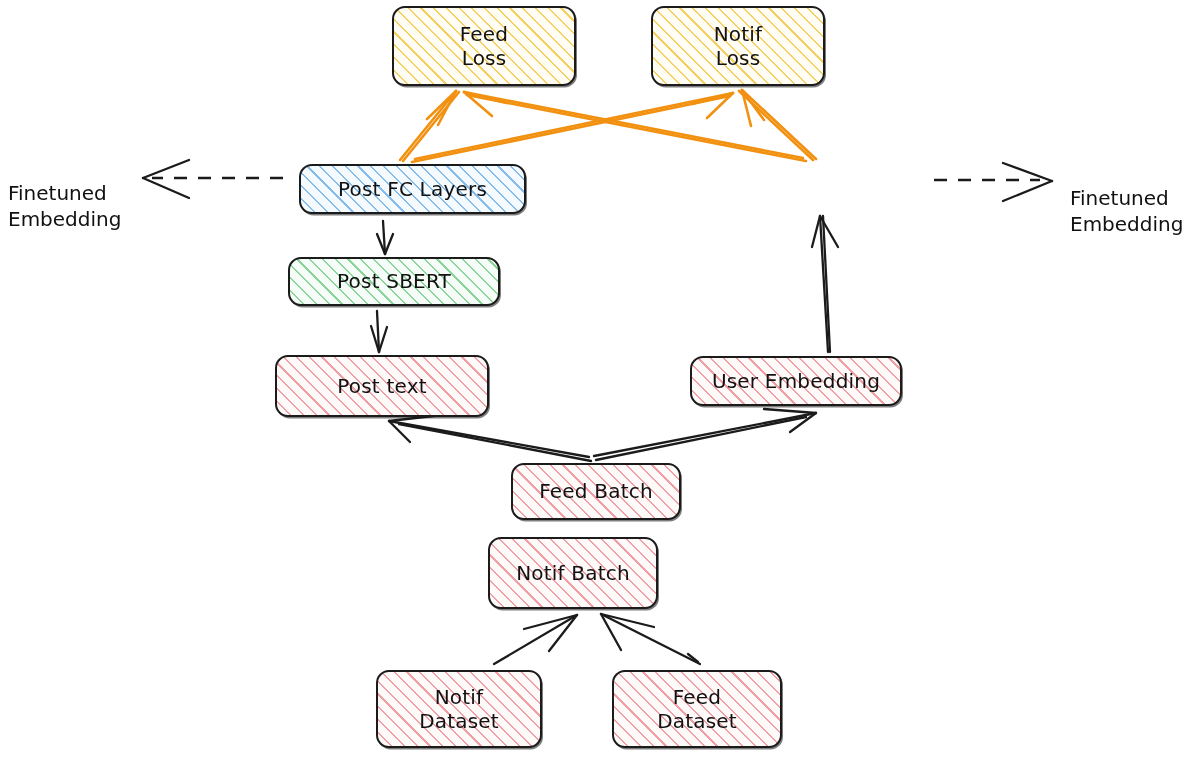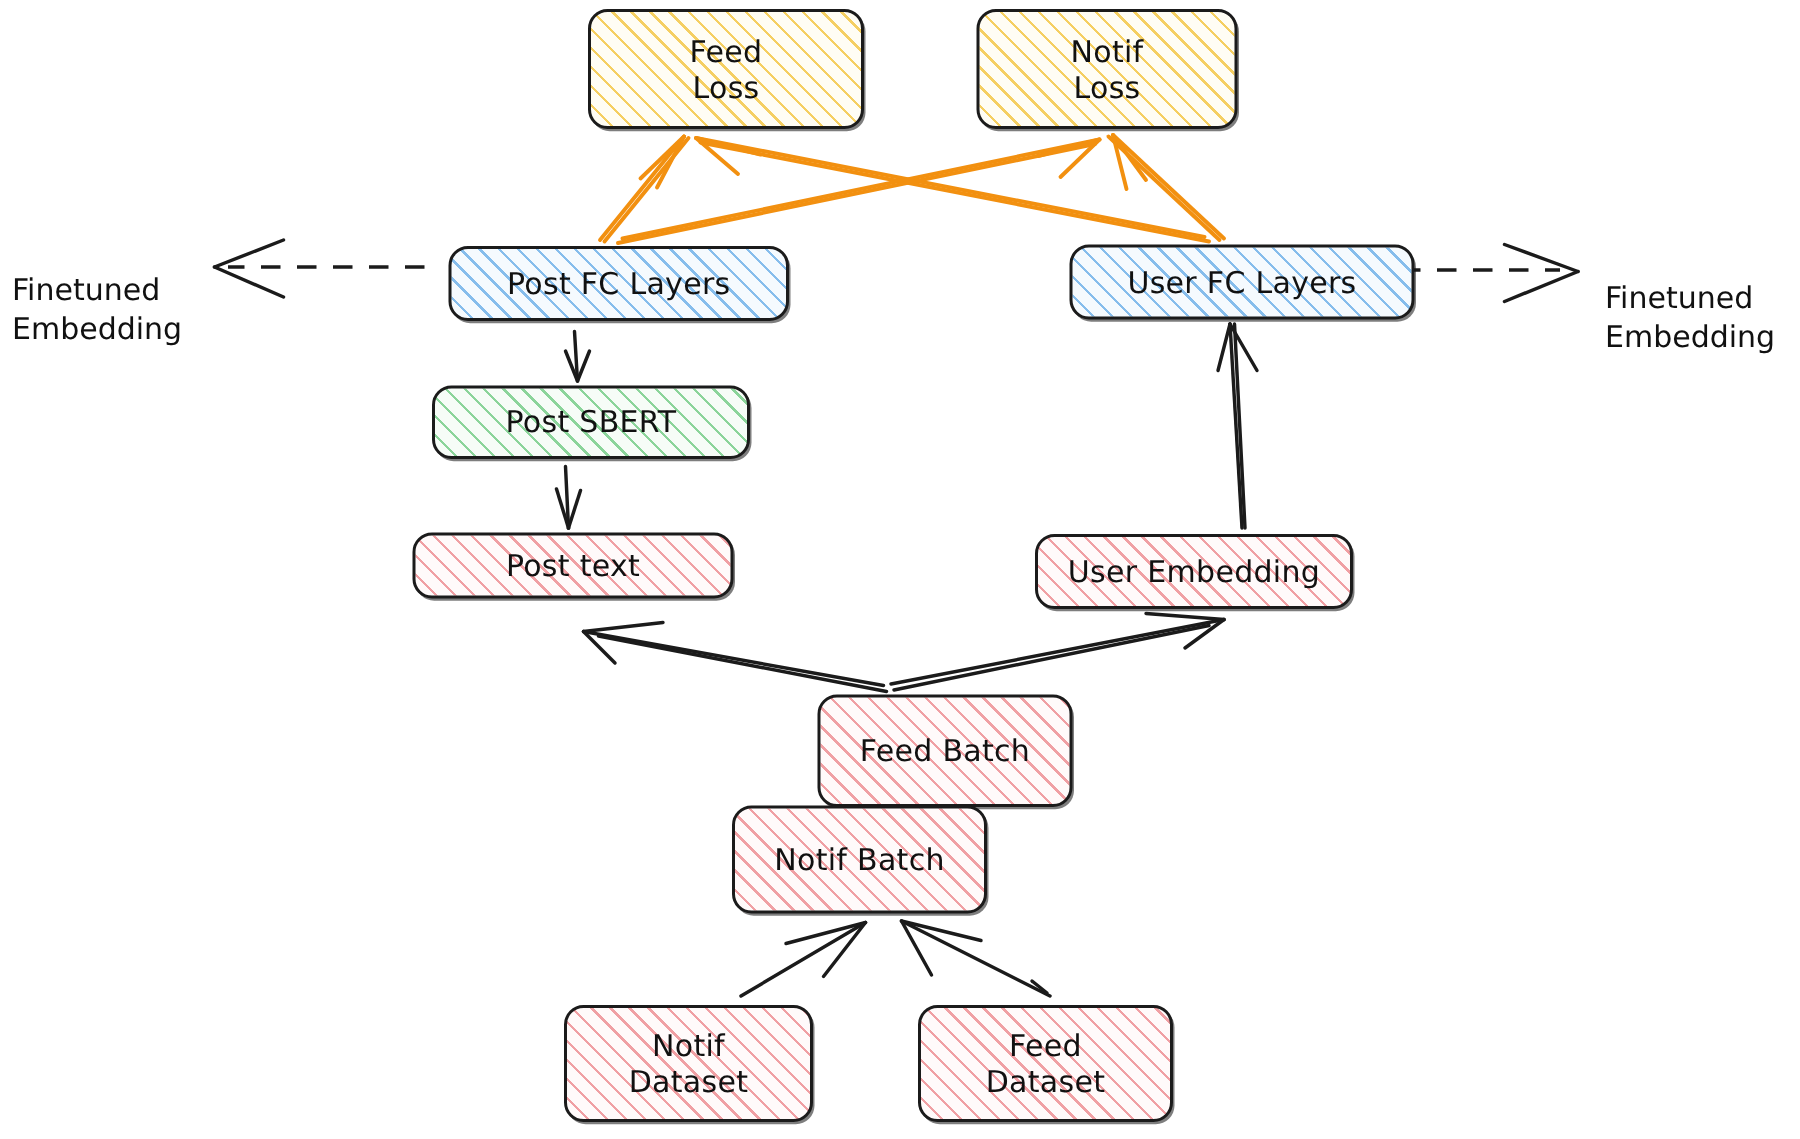--- a/index.html
+++ b/index.html
@@ -207,37 +207,34 @@
 
   <div class="node fill-yellow" style="left:651px; top:6px; width:174px; height:80px;">
     <span class="node-text">Notif
 Loss</span>
   </div>
 
   <div class="node fill-blue" style="left:286px; top:164px; width:227px; height:50px;">
     <span class="node-text">Post FC Layers</span>
   </div>
 
-  <div class="node fill-blue" style="left:700px; top:163px; width:230px; height:50px;">
-    <span class="node-text">User FC Layers</span>
-  </div>
 
   <div class="node fill-green" style="left:288px; top:257px; width:212px; height:49px;">
     <span class="node-text">Post SBERT</span>
   </div>
 
-  <div class="node fill-red" style="left:275px; top:355px; width:214px; height:44px;">
+  <div class="node fill-red" style="left:275px; top:355px; width:214px; height:62px;">
     <span class="node-text">Post text</span>
   </div>
 
   <div class="node fill-red" style="left:690px; top:356px; width:212px; height:50px;">
     <span class="node-text">User Embedding</span>
   </div>
 
-  <div class="node fill-red" style="left:511px; top:463px; width:170px; height:75px;margin-left:34px;">
+  <div class="node fill-red" style="left:511px; top:463px; width:170px; height:57px;">
     <span class="node-text">Feed Batch</span>
   </div>
 
   <div class="node fill-red" style="left:488px; top:537px; width:170px; height:72px;">
     <span class="node-text">Notif Batch</span>
   </div>
 
   <div class="node fill-red" style="left:376px; top:670px; width:166px; height:78px;">
     <span class="node-text">Notif
 Dataset</span>

